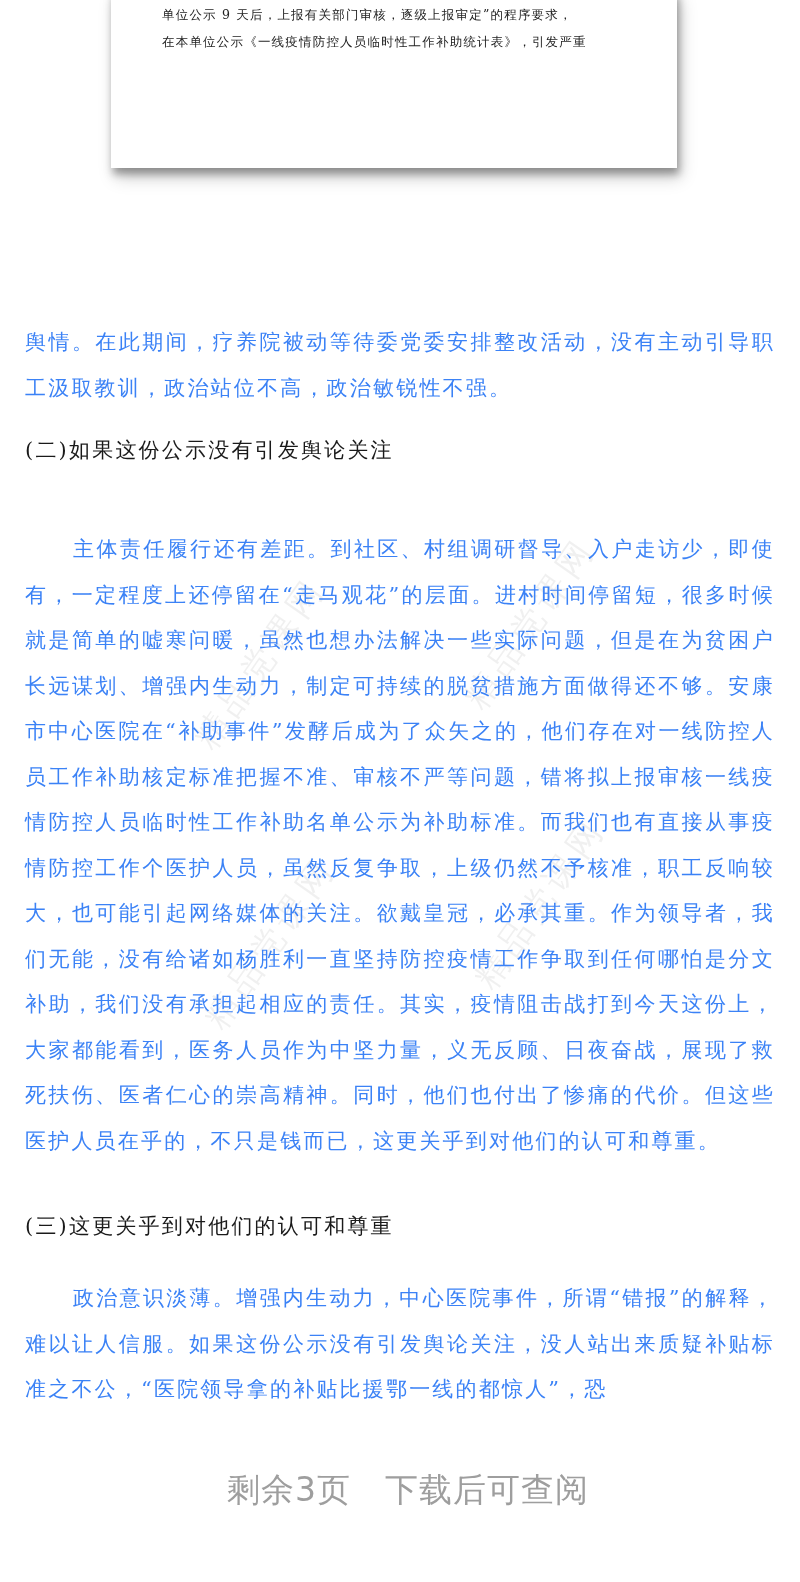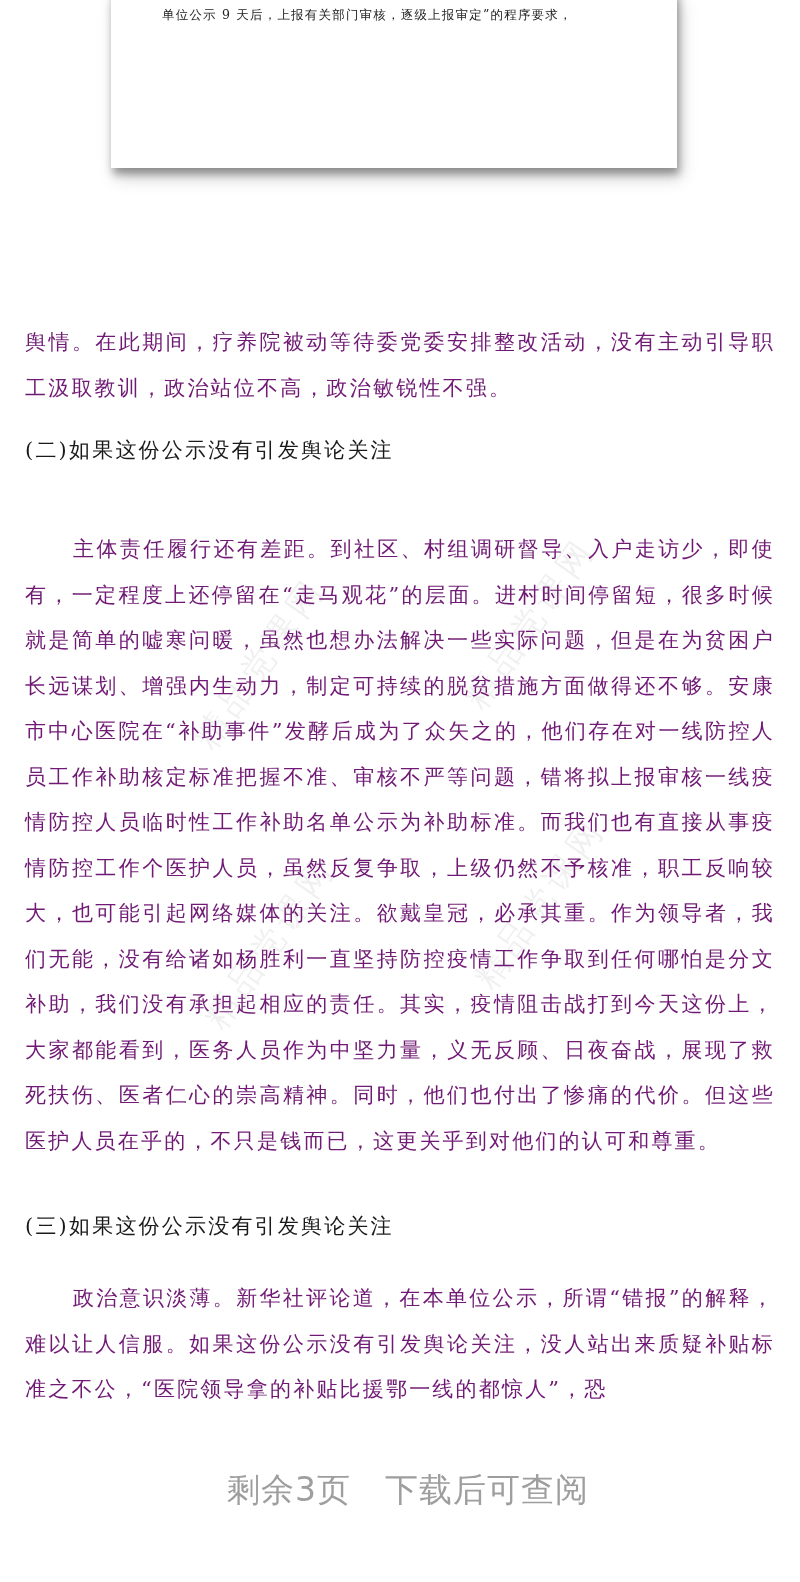--- a/index.html
+++ b/index.html
@@ -35,21 +35,21 @@
     .card-line.l1 { top: 17px; }
     .card-line.l2 { top: 44px; }
 
     .body-text {
       position: absolute;
       left: 25px;
       width: 750px;
       font-size: 21px;
       letter-spacing: 2.2px;
       line-height: 45.5px;
-      color: #701a75;
+      color: #3b82f6;
     }
     .para {
       margin: 0;
       text-align: justify;
       text-align-last: left;
     }
     .indent { text-indent: 48px; }
     .section-heading {
       position: absolute;
       left: 25px;
@@ -80,38 +80,39 @@
       letter-spacing: 1px;
       cursor: pointer;
     }
     .footer-prompt .gap { display: inline-block; width: 34px; }
   </style>
 </head>
 <body>
 
 <div class="page-card">
   <div class="card-line l1">单位公示 9 天后，上报有关部门审核，逐级上报审定”的程序要求，</div>
+  <div class="card-line l2">在本单位公示《一线疫情防控人员临时性工作补助统计表》，引发严重</div>
 </div>
 
 <div class="watermark" style="left:160px; top:640px;">精品党课网</div>
 <div class="watermark" style="left:430px; top:600px;">精品党课网</div>
 <div class="watermark" style="left:170px; top:920px;">精品党课网</div>
 <div class="watermark" style="left:440px; top:880px;">精品党课网</div>
 
 <div class="body-text" style="top:320px;">
   <p class="para">舆情。在此期间，疗养院被动等待委党委安排整改活动，没有主动引导职工汲取教训，政治站位不高，政治敏锐性不强。</p>
 </div>
 
 <div class="section-heading" style="top:436px;">(二)如果这份公示没有引发舆论关注</div>
 
 <div class="body-text" style="top:527px;">
   <p class="para indent">主体责任履行还有差距。到社区、村组调研督导、入户走访少，即使有，一定程度上还停留在“走马观花”的层面。进村时间停留短，很多时候就是简单的嘘寒问暖，虽然也想办法解决一些实际问题，但是在为贫困户长远谋划、增强内生动力，制定可持续的脱贫措施方面做得还不够。安康市中心医院在“补助事件”发酵后成为了众矢之的，他们存在对一线防控人员工作补助核定标准把握不准、审核不严等问题，错将拟上报审核一线疫情防控人员临时性工作补助名单公示为补助标准。而我们也有直接从事疫情防控工作个医护人员，虽然反复争取，上级仍然不予核准，职工反响较大，也可能引起网络媒体的关注。欲戴皇冠，必承其重。作为领导者，我们无能，没有给诸如杨胜利一直坚持防控疫情工作争取到任何哪怕是分文补助，我们没有承担起相应的责任。其实，疫情阻击战打到今天这份上，大家都能看到，医务人员作为中坚力量，义无反顾、日夜奋战，展现了救死扶伤、医者仁心的崇高精神。同时，他们也付出了惨痛的代价。但这些医护人员在乎的，不只是钱而已，这更关乎到对他们的认可和尊重。</p>
 </div>
 
-<div class="section-heading" style="top:1212px;">(三)如果这份公示没有引发舆论关注</div>
+<div class="section-heading" style="top:1212px;">(三)这更关乎到对他们的认可和尊重</div>
 
 <div class="body-text" style="top:1276px;">
-  <p class="para indent">政治意识淡薄。新华社评论道，在本单位公示，所谓“错报”的解释，难以让人信服。如果这份公示没有引发舆论关注，没人站出来质疑补贴标准之不公，“医院领导拿的补贴比援鄂一线的都惊人”，恐</p>
+  <p class="para indent">政治意识淡薄。增强内生动力，中心医院事件，所谓“错报”的解释，难以让人信服。如果这份公示没有引发舆论关注，没人站出来质疑补贴标准之不公，“医院领导拿的补贴比援鄂一线的都惊人”，恐</p>
 </div>
 
 <div class="footer-prompt">
   <span>剩余3页</span><span class="gap"></span><span>下载后可查阅</span>
 </div>
 
 </body></html>

